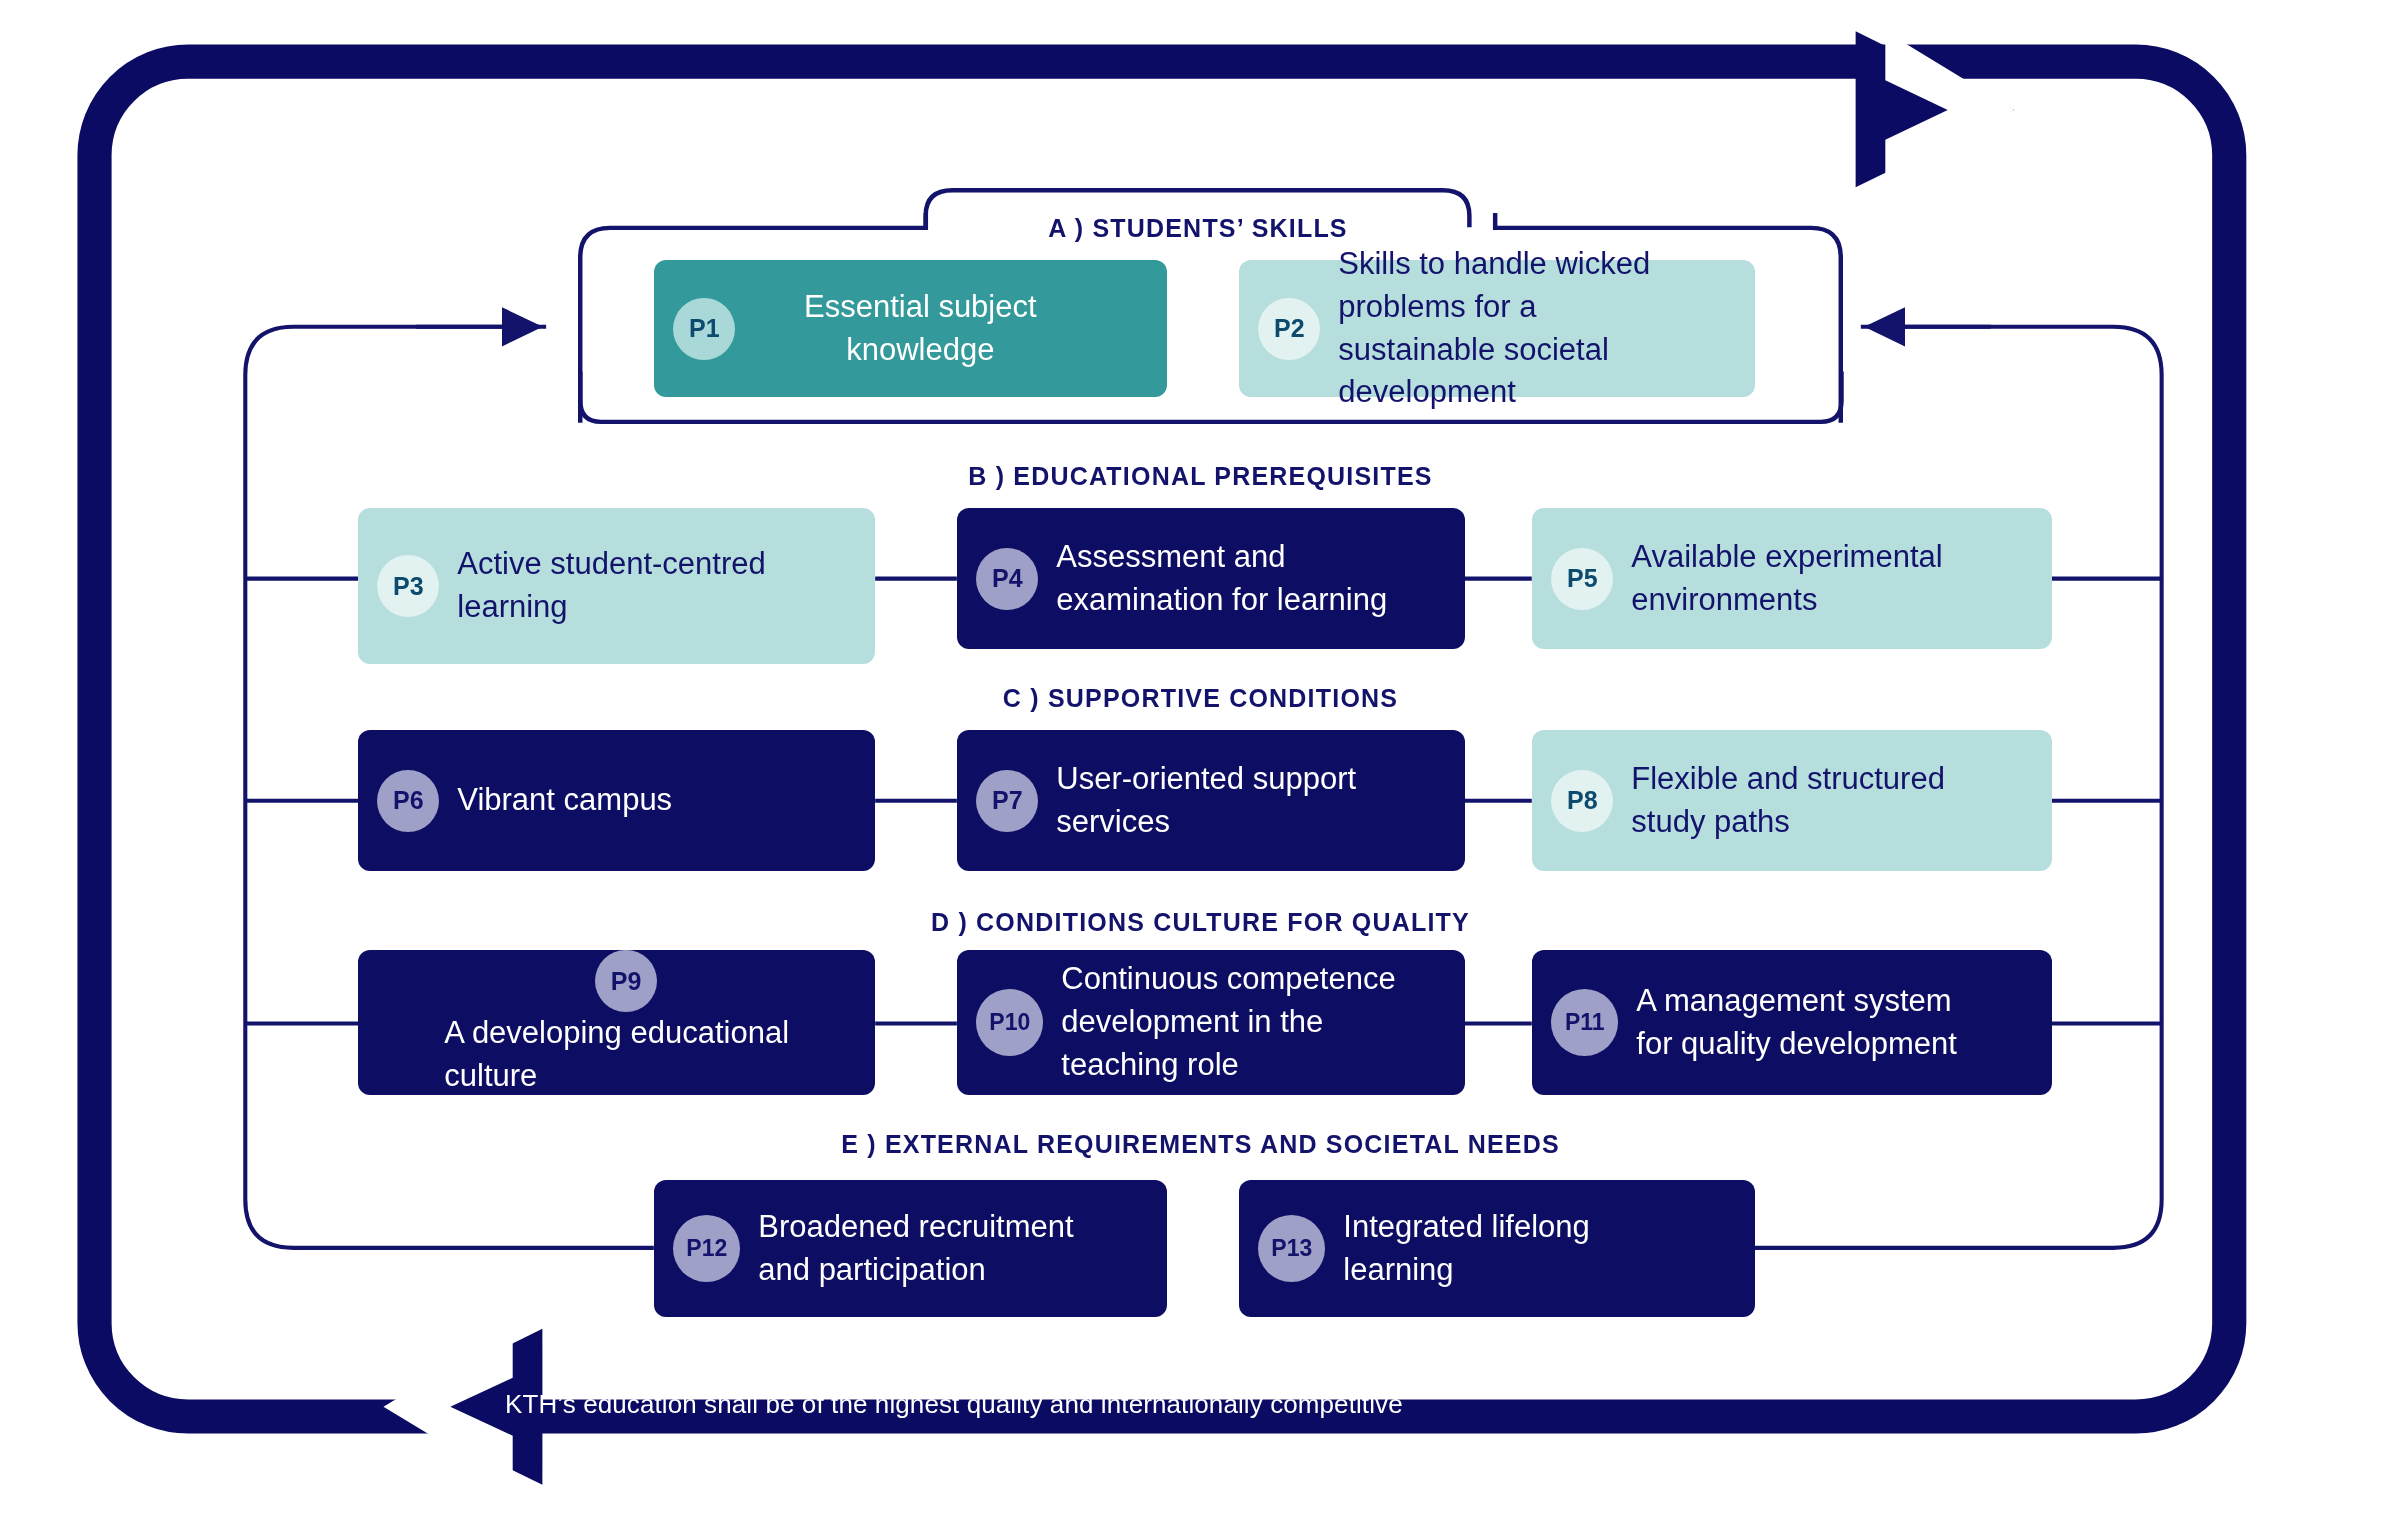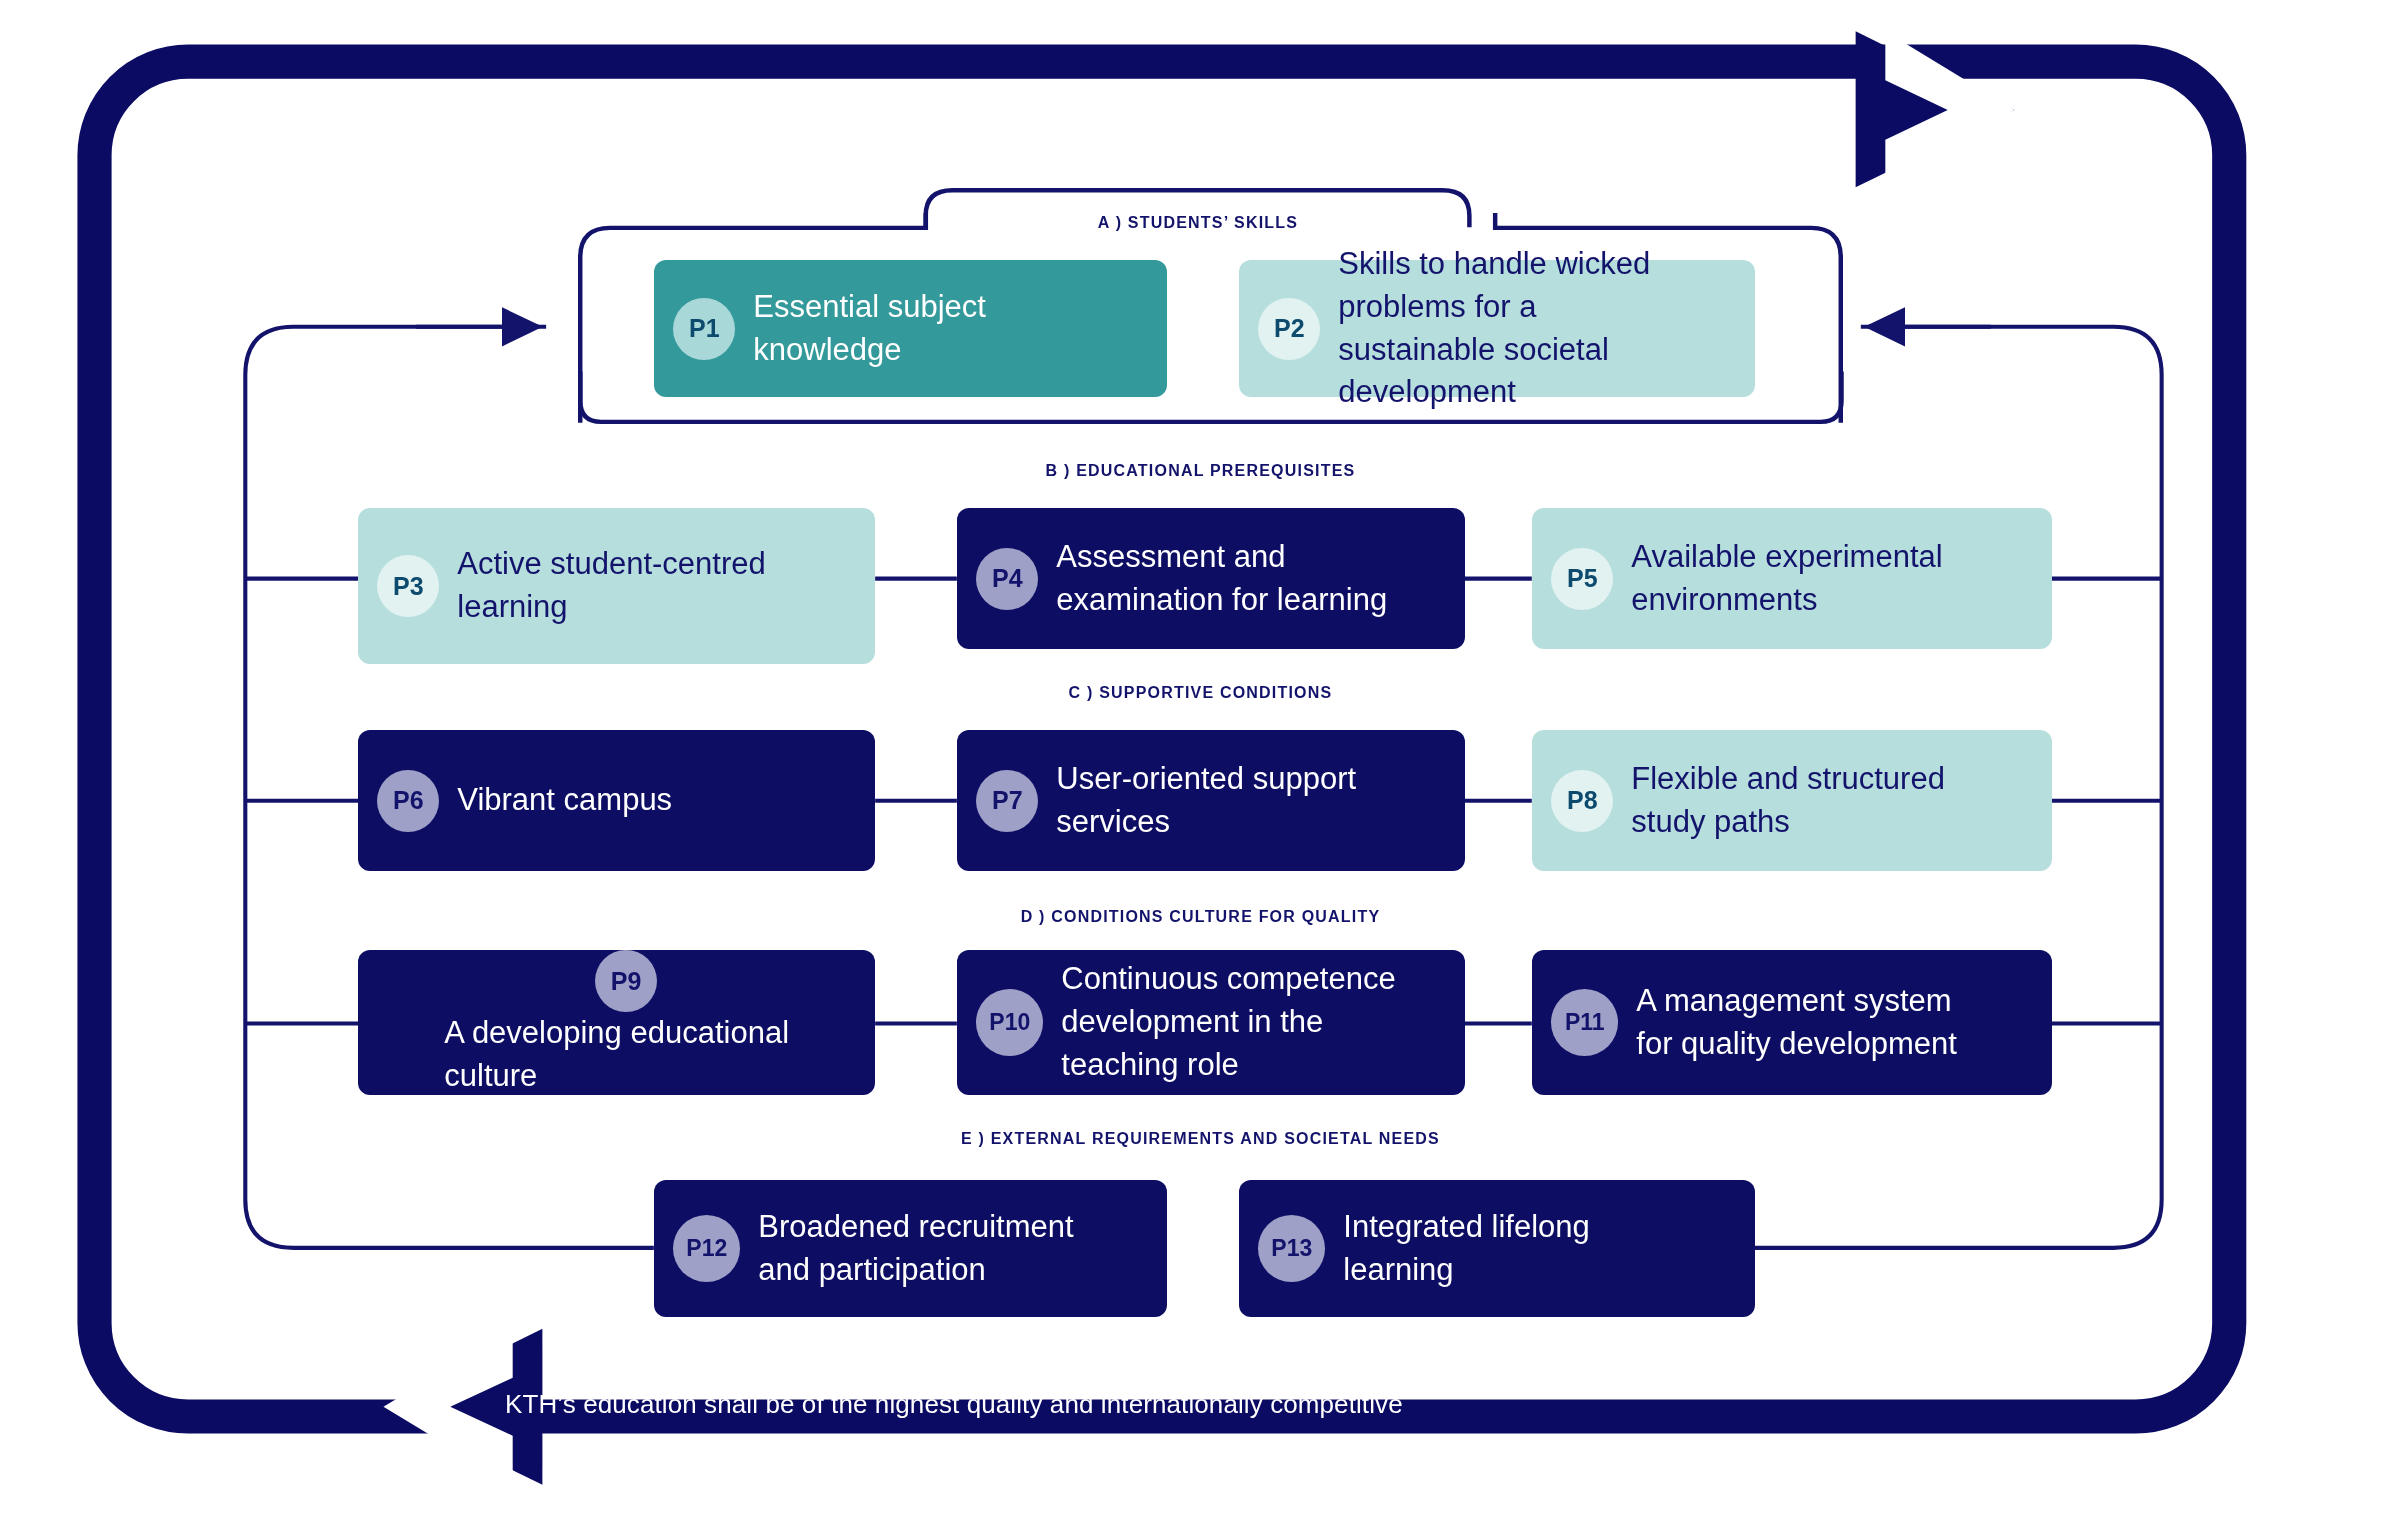--- a/index.html
+++ b/index.html
@@ -18,41 +18,41 @@
   
   .layer{position:absolute;left:0;top:0;width:2401px;height:1516px;}
 
   
   #group-a-box{
     position:absolute;left:578px;top:213px;width:1265px;height:212px;
   }
 
   
   .sec-title{
-    position:absolute;color:#13136b;font-weight:bold;font-size:16px;
+    position:absolute;color:#13136b;font-weight:bold;font-size:25px;
     letter-spacing:1.2px;white-space:nowrap;text-align:center;
   }
 
   
   .card{
     position:absolute;border-radius:12px;display:flex;align-items:center;
     box-sizing:border-box;
   }
   .card .badge{
     flex:0 0 auto;border-radius:50%;display:flex;align-items:center;
     justify-content:center;font-weight:bold;font-size:25px;color:#0c4a6e;
     margin-left:19.3px;
   }
   .card .ctext{
     margin-left:18px;margin-right:13.4px;font-size:31px;line-height:1.38;
     font-weight:400;
   }
 
   .t-teal{background:#33999a;}
-  .t-teal .ctext{color:#ffffff;}
+  .t-teal .ctext{color:#ffffff;text-align:center;}
   .t-teal .badge{background:#a9d8d8;}
 
   .t-lightteal{background:#b5dedd;}
   .t-lightteal .ctext{color:#13136b;}
   .t-lightteal .badge{background:#e1f2f1;}
 
   .t-navy{background:#0d0d63;}
   .t-navy .ctext{color:#ffffff;}
   .t-navy .badge{background:#9fa0c8;color:#13136b;}
 </style>

